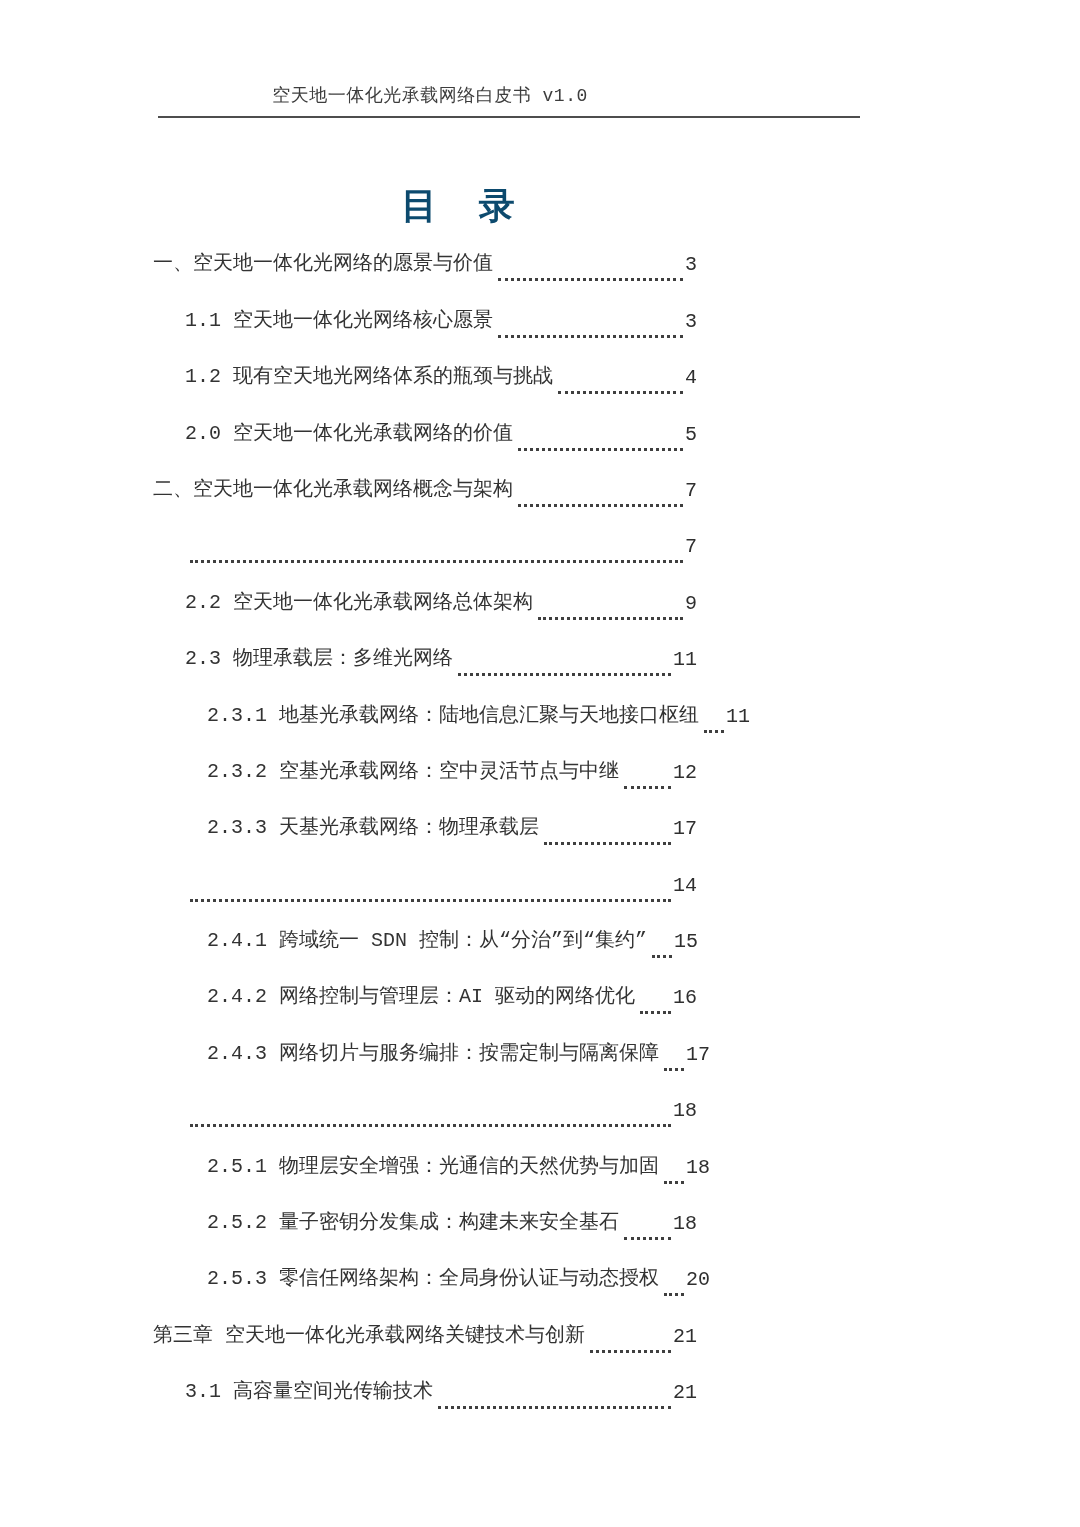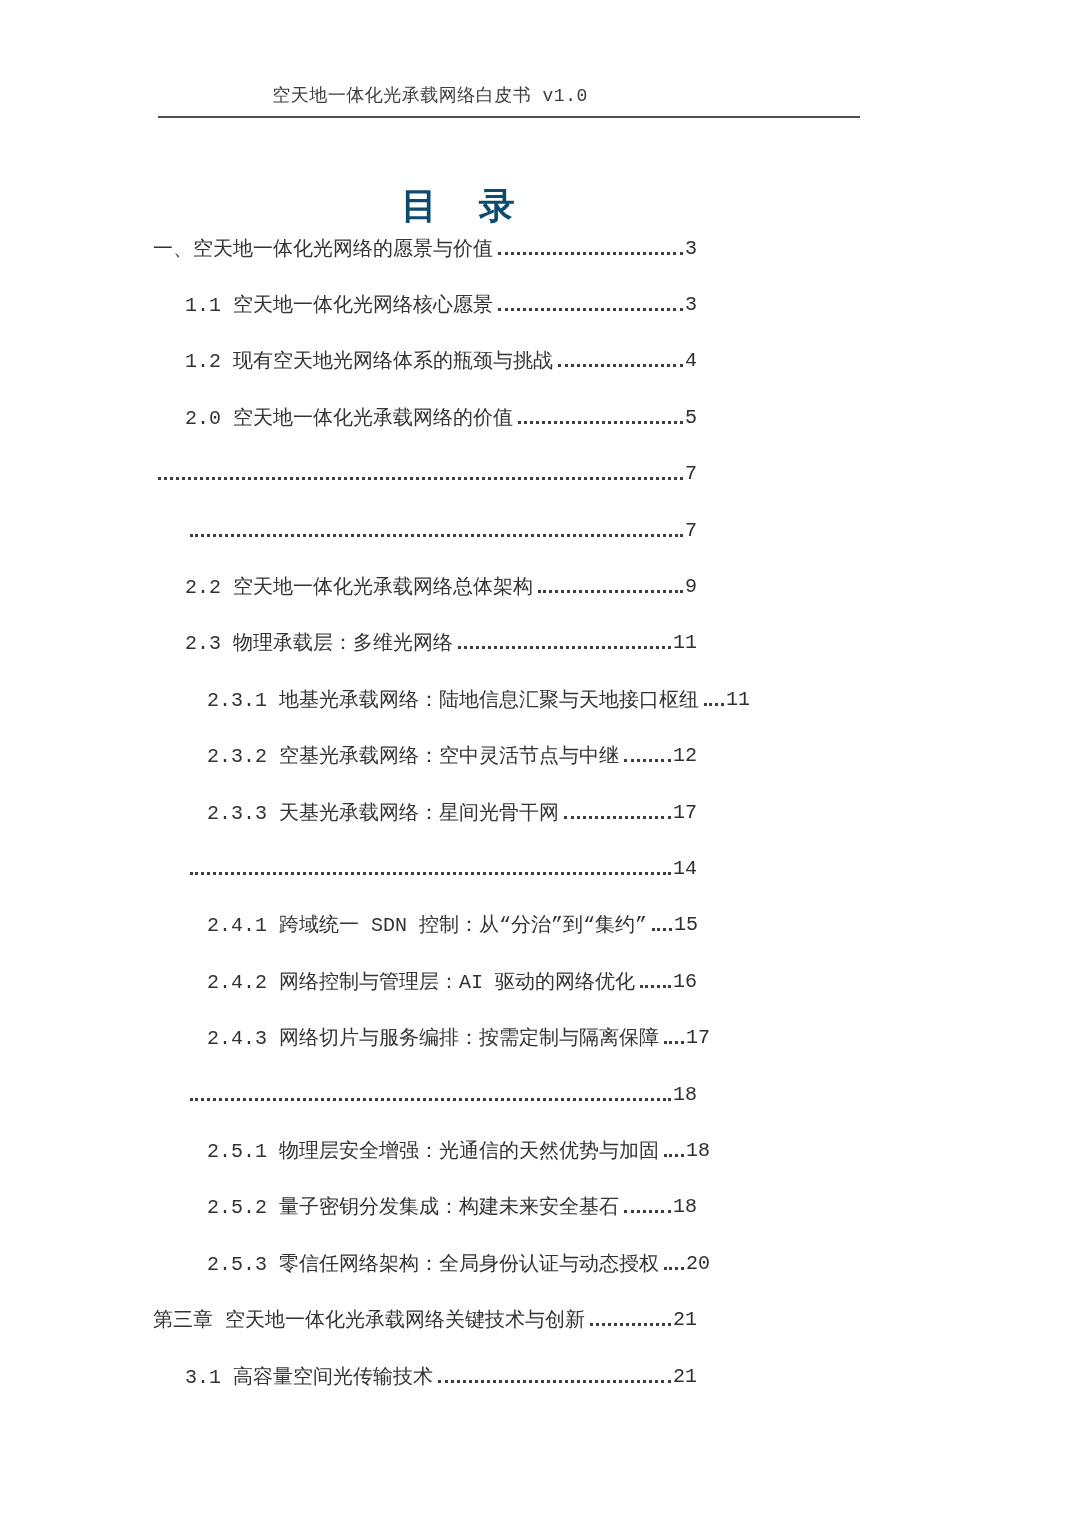--- a/index.html
+++ b/index.html
@@ -45,21 +45,21 @@
     text-indent: 10px;
   }
   .toc {
     position: absolute;
     top: 220px;
     left: 153px;
     right: 163px;
   }
   .toc-row {
     display: flex;
-    align-items: center;
+    align-items: flex-end;
     height: 56.4px;
     font-size: 20px;
     color: #333333;
     cursor: pointer;
   }
   .toc-row.lvl2 { padding-left: 32px; }
   .toc-row.lvl3 { padding-left: 54px; }
   .toc-label {
     white-space: pre;
     flex: 0 0 auto;
@@ -103,20 +103,21 @@
       <span class="toc-label">1.2 现有空天地光网络体系的瓶颈与挑战</span>
       <span class="toc-dots"></span>
       <span class="toc-page">4</span>
     </div>
       <div class="toc-row lvl2">
       <span class="toc-label">2.0 空天地一体化光承载网络的价值</span>
       <span class="toc-dots"></span>
       <span class="toc-page">5</span>
     </div>
       <div class="toc-row lvl1">
+      <span class="toc-label">二、空天地一体化光承载网络概念与架构</span>
       <span class="toc-dots"></span>
       <span class="toc-page">7</span>
     </div>
       <div class="toc-row lvl2">
       <span class="toc-dots"></span>
       <span class="toc-page">7</span>
     </div>
       <div class="toc-row lvl2">
       <span class="toc-label">2.2 空天地一体化光承载网络总体架构</span>
       <span class="toc-dots"></span>
@@ -131,21 +132,21 @@
       <span class="toc-label">2.3.1 地基光承载网络：陆地信息汇聚与天地接口枢纽</span>
       <span class="toc-dots"></span>
       <span class="toc-page">11</span>
     </div>
       <div class="toc-row lvl3">
       <span class="toc-label">2.3.2 空基光承载网络：空中灵活节点与中继</span>
       <span class="toc-dots"></span>
       <span class="toc-page">12</span>
     </div>
       <div class="toc-row lvl3">
-      <span class="toc-label">2.3.3 天基光承载网络：星间光骨干网</span>
+      <span class="toc-label">2.3.3 天基光承载网络：物理承载层</span>
       <span class="toc-dots"></span>
       <span class="toc-page">17</span>
     </div>
       <div class="toc-row lvl2">
       <span class="toc-dots"></span>
       <span class="toc-page">14</span>
     </div>
       <div class="toc-row lvl3">
       <span class="toc-label">2.4.1 跨域统一 SDN 控制：从“分治”到“集约”</span>
       <span class="toc-dots"></span>

